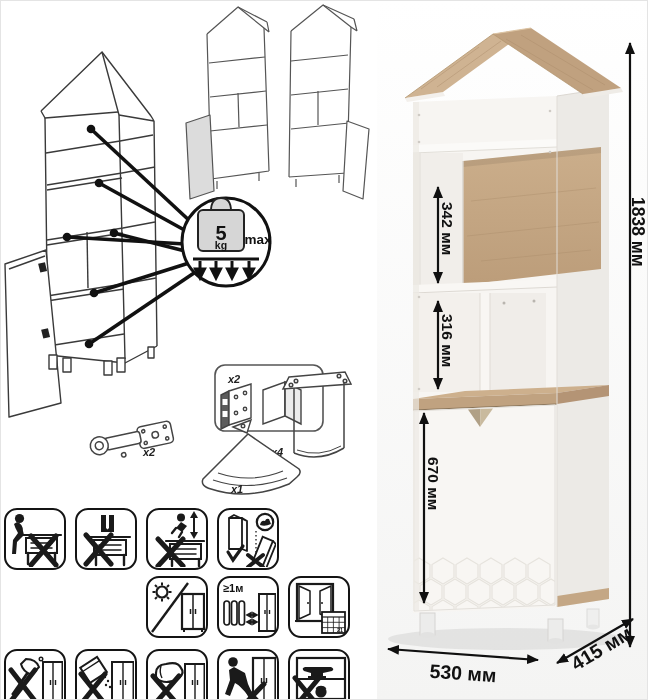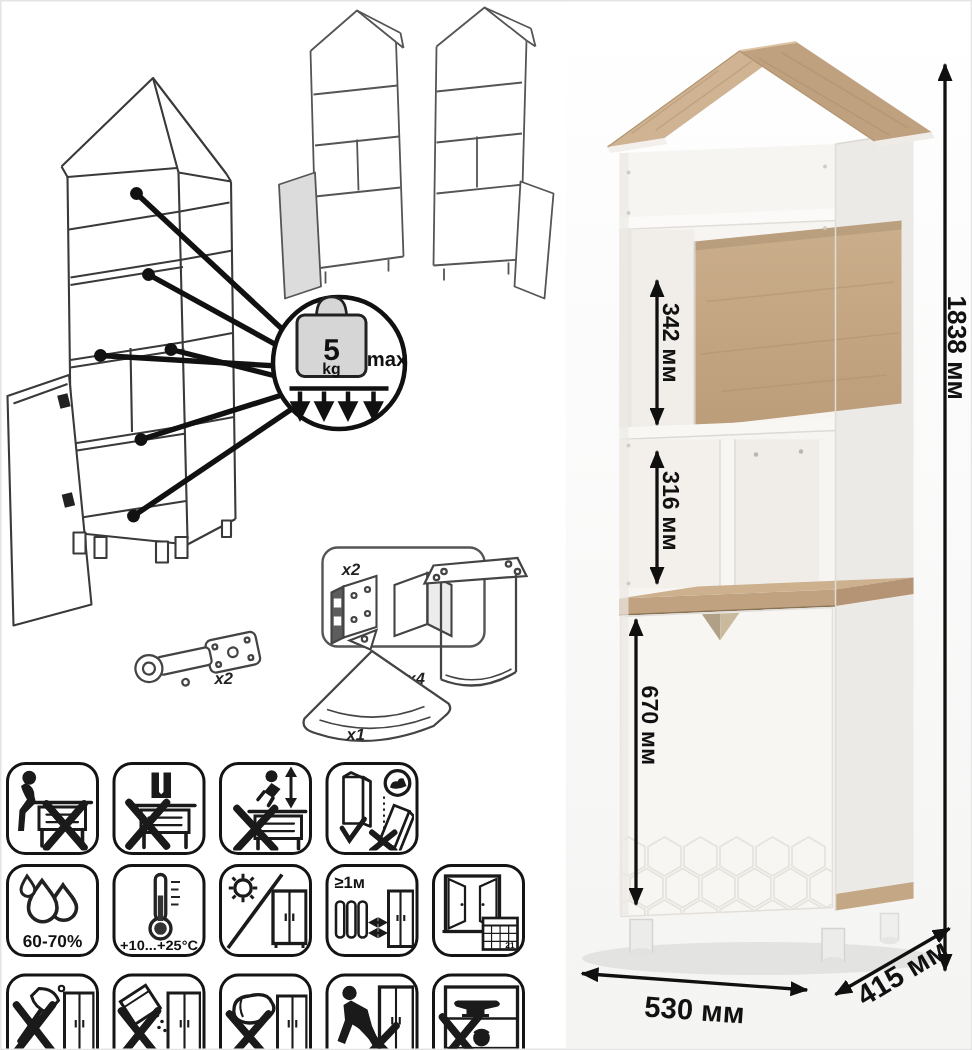--- a/index.html
+++ b/index.html
@@ -215,40 +215,20 @@
       <path d="M40,14 Q41,9 45,10 Q46,7 49,8 L51,13 Q45,16 40,14 Z" fill="#1a1a1a"></path>
       <path d="M36,20 V42" stroke="#1a1a1a" stroke-width="1.3" stroke-dasharray="1.5 2.5" fill="none"></path>
       <g transform="rotate(22 43 41)" stroke="#1a1a1a" stroke-width="1.8" fill="none">
         <rect x="37" y="27" width="11" height="26"></rect>
         <path d="M48,27 L52,29 V54"></path>
       </g>
       <path d="M28,44 L43,56 M43,44 L28,56" stroke="#1a1a1a" stroke-width="4" stroke-linecap="round" fill="none"></path>
     </svg>
   </div>
 
-  <div class="icon" style="left:3px;top:563px">
-    <svg width="56" height="56" viewBox="0 0 56 56">
-      <g stroke="#222" stroke-width="2.4" fill="#fff">
-        <path d="M35,11 C31,17 27,21 27,26 a8.5,8.5 0 0 0 17,0 C44,21 39,17 35,11 Z"></path>
-        <path d="M21,8 C16,15 12,20 12,26 a9.5,9.5 0 0 0 19,0 C31,20 26,15 21,8 Z"></path>
-        <path d="M11,5 C8.5,9 7,11.5 7,14 a4.6,4.6 0 0 0 9.2,0 C16.2,11.5 14,9 11,5 Z" stroke-width="2"></path>
-      </g>
-      <text x="28" y="52" font-size="11.5" font-weight="bold" text-anchor="middle" fill="#111">60-70%</text>
-    </svg>
-  </div>
-  <div class="icon" style="left:74px;top:563px">
-    <svg width="56" height="56" viewBox="0 0 56 56">
-      <rect x="25.5" y="4" width="7" height="30" rx="3.5" fill="#fff" stroke="#222" stroke-width="2.2"></rect>
-      <circle cx="29" cy="40" r="7" fill="#fff" stroke="#222" stroke-width="2.2"></circle>
-      <path d="M29,18 V35" stroke="#333" stroke-width="3.6"></path>
-      <circle cx="29" cy="40" r="4.2" fill="#333"></circle>
-      <path d="M36,9 H42 M36,14 H41 M36,19 H42 M36,24 H41" stroke="#222" stroke-width="1.4"></path>
-      <text x="28" y="54" font-size="9" font-weight="bold" text-anchor="middle" fill="#111" textLength="52" lengthAdjust="spacingAndGlyphs">+10...+25°C</text>
-    </svg>
-  </div>
   <div class="icon" style="left:145px;top:563px">
     <svg width="56" height="56" viewBox="0 0 56 56">
       <circle cx="13" cy="13" r="5.5" fill="none" stroke="#1a1a1a" stroke-width="2.2"></circle>
       <g stroke="#1a1a1a" stroke-width="2">
         <path d="M13,3.5 V6.5 M13,19.5 V22.5 M3.5,13 H6.5 M19.5,13 H22.5"></path>
         <path d="M6,6 L8,8 M18,18 L20,20 M6,20 L8,18 M18,8 L20,6"></path>
       </g>
       <path d="M3,53 L39,4" stroke="#1a1a1a" stroke-width="2.4"></path>
       <g stroke="#1a1a1a" fill="none">
         <rect x="33" y="15" width="22" height="35" stroke-width="2.2"></rect>

